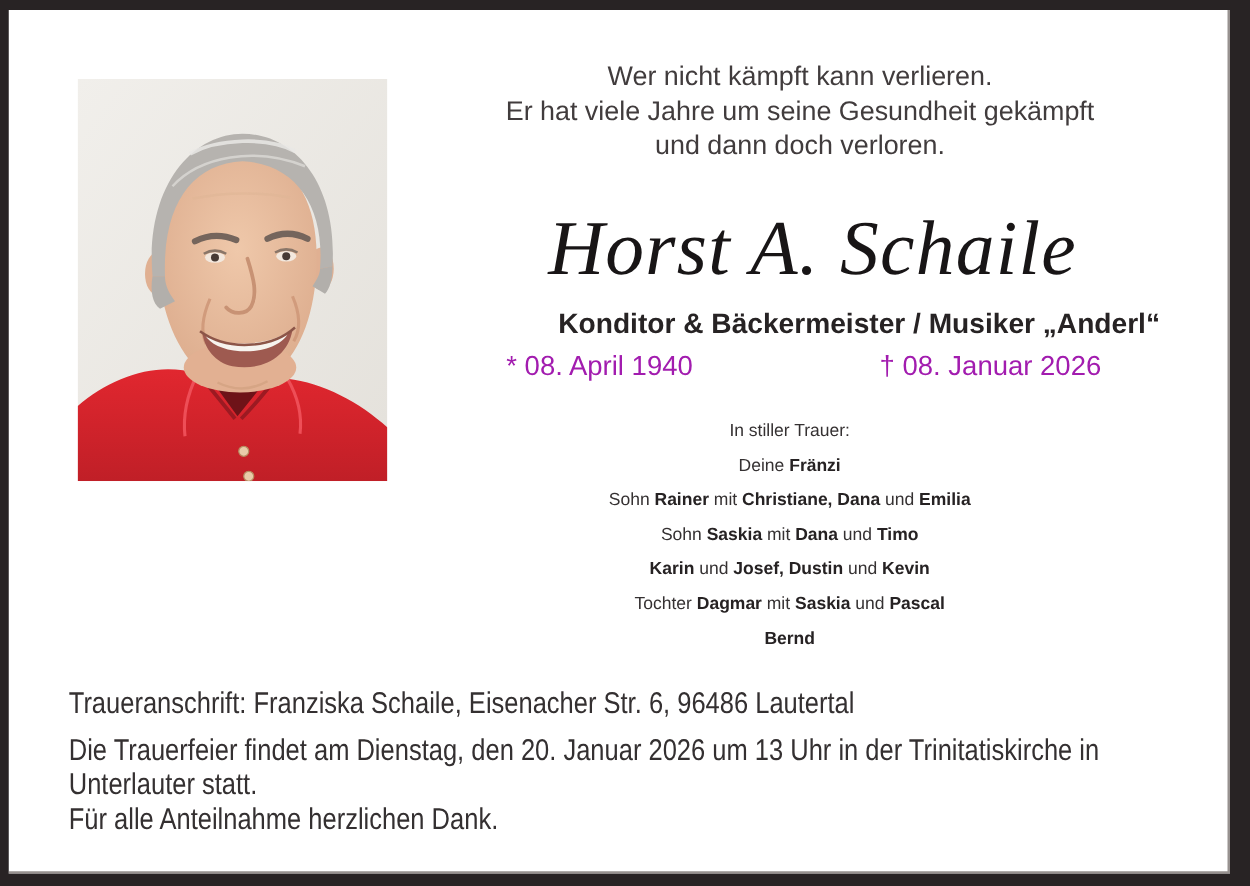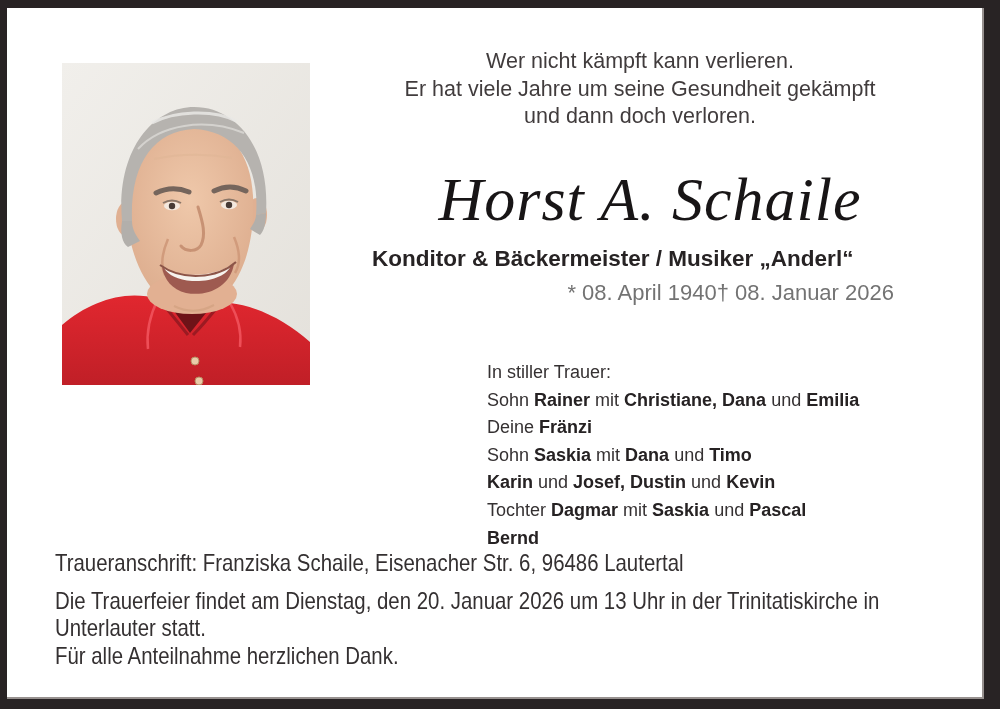--- a/index.html
+++ b/index.html
@@ -20,29 +20,29 @@
     position:absolute;left:380px;top:36px;width:520px;text-align:center;
     font-size:21.5px;line-height:27.5px;color:#413c3d;font-weight:400;margin-top:12px;
   }
   .epitaph .closing{margin-top:15px;}
   .name{
     position:absolute;left:372px;top:160px;width:556px;text-align:center;
     font-family:Liberation Serif, serif;font-style:italic;font-weight:500;
     font-size:62px;line-height:78px;letter-spacing:1px;color:#181516;white-space:nowrap;
   }
   .profession{
-    position:absolute;left:372px;top:246px;width:556px;text-align:left;
+    position:absolute;left:372px;top:246px;width:556px;text-align:right;
     font-size:22.5px;font-weight:700;color:#272324;white-space:nowrap;
   }
   .dates{
-    position:absolute;left:418px;top:280px;width:476px;display:flex;
-    justify-content:flex-end;font-size:22px;color:#737373;
+    position:absolute;left:405px;top:280px;width:476px;display:flex;
+    justify-content:space-between;font-size:22px;color:#a21caf;
   }
   .mourners{
-    position:absolute;left:487px;top:359px;font-size:18px;line-height:27.6px;color:#353132;
+    position:absolute;left:487px;top:331px;font-size:14px;line-height:27.6px;color:#353132;text-align:center;
   }
   .mourners b{font-weight:700;color:#262223;}
   .footer{position:absolute;left:55px;top:549px;font-size:24px;color:#343031;}
   .fline{height:27.5px;white-space:nowrap;}
   .addr{margin-bottom:10px;}
   .cond{display:inline-block;transform:scaleX(0.85);transform-origin:0 50%;white-space:nowrap;}
 </style>
 </head>
 <body>
 
@@ -125,22 +125,22 @@
 
   <div class="profession">Konditor &amp; Bäckermeister / Musiker „Anderl“</div>
 
   <div class="dates">
     <span>* 08. April 1940</span>
     <span>† 08. Januar 2026</span>
   </div>
 
   <div class="mourners">
     <div>In stiller Trauer:</div>
+    <div><span>Deine </span><b>Fränzi</b></div>
     <div><span>Sohn </span><b>Rainer</b><span> mit </span><b>Christiane, Dana</b><span> und </span><b>Emilia</b></div>
-    <div><span>Deine </span><b>Fränzi</b></div>
     <div><span>Sohn </span><b>Saskia</b><span> mit </span><b>Dana</b><span> und </span><b>Timo</b></div>
     <div><b>Karin</b><span> und </span><b>Josef, Dustin</b><span> und </span><b>Kevin</b></div>
     <div><span>Tochter </span><b>Dagmar</b><span> mit </span><b>Saskia</b><span> und </span><b>Pascal</b></div>
     <div><b>Bernd</b></div>
   </div>
 
   <div class="footer">
     <div class="fline addr">
       <span class="cond">Traueranschrift: Franziska Schaile, Eisenacher Str. 6, 96486 Lautertal</span>
     </div>

